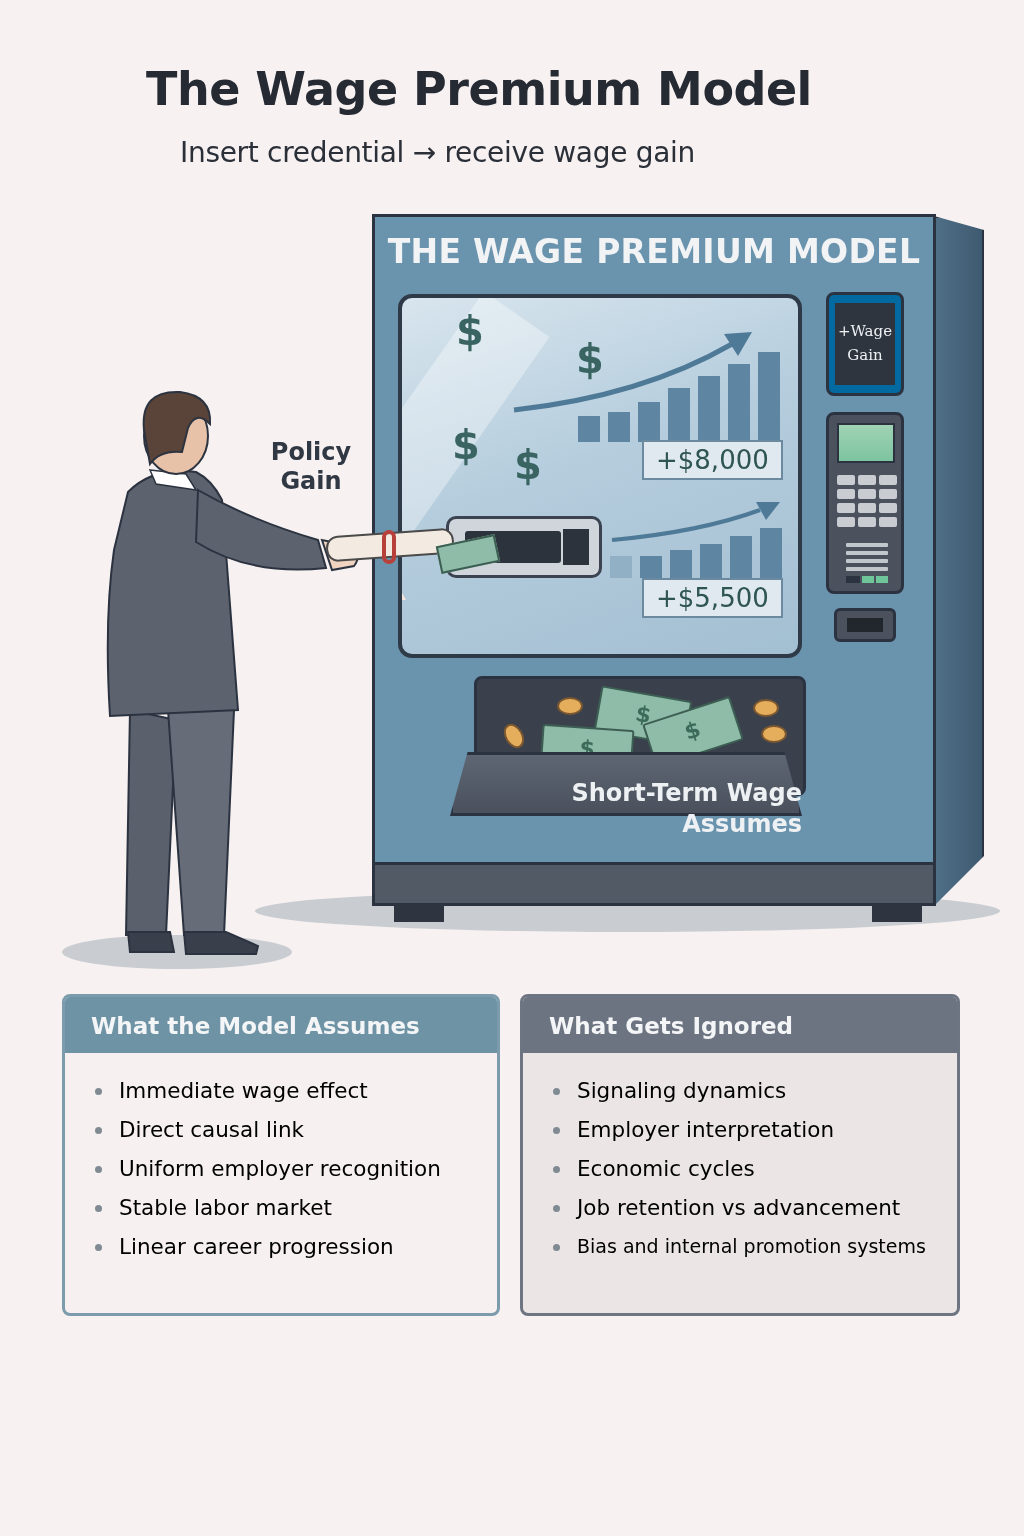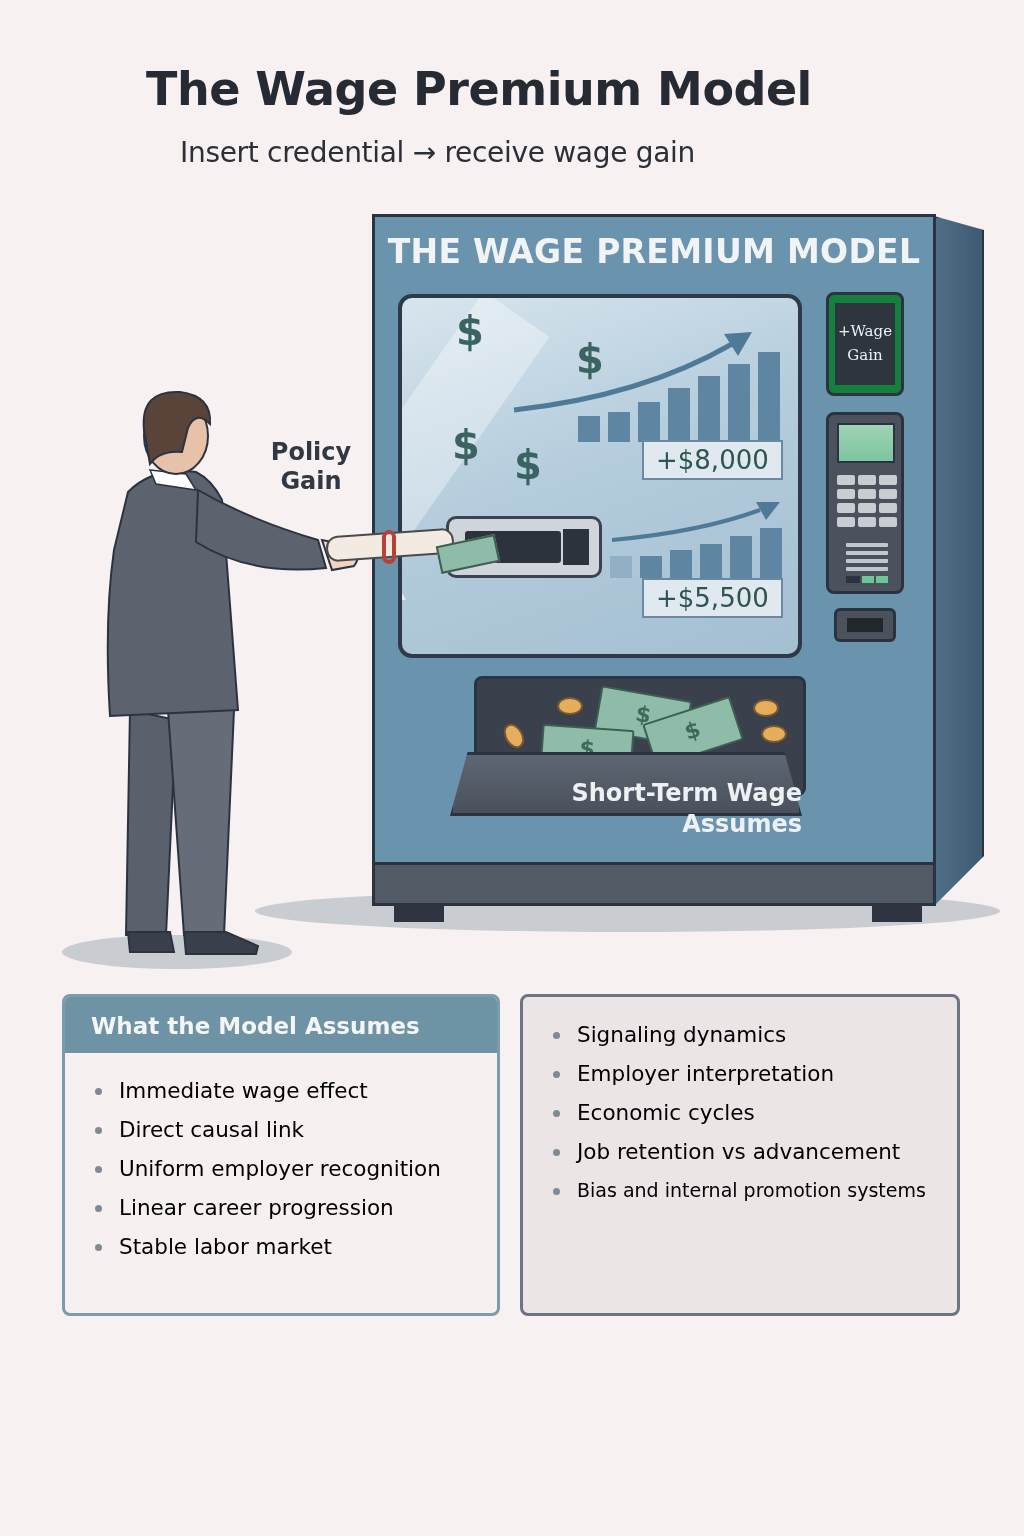--- a/index.html
+++ b/index.html
@@ -71,21 +71,21 @@
     font-size: 22px; font-weight: bold; color: #2e3b4a; line-height: 28px;
   }
   .up-arrow {
     position: absolute; left: -14px; top: 286px; width: 0; height: 0;
     border-left: 9px solid transparent; border-right: 9px solid transparent;
     border-bottom: 16px solid #f6e8dc;
   }
 
   .wage-screen {
     position: absolute; left: 826px; top: 292px; width: 78px; height: 104px;
-    background: #15803d; border: 3px solid #2c3340; border-radius: 8px;
+    background: #0369a1; border: 3px solid #2c3340; border-radius: 8px;
   }
   .wage-screen-inner {
     position: absolute; left: 6px; top: 8px; width: 60px; height: 82px;
     background: #2f353e; color: #eef1f4; font-family: "DejaVu Serif", serif;
     font-size: 15px; text-align: center; line-height: 24px; padding-top: 16px;
   }
   .keypad {
     position: absolute; left: 826px; top: 412px; width: 78px; height: 182px;
     background: #4b525d; border: 3px solid #2c3340; border-radius: 8px;
   }
@@ -290,26 +290,27 @@
 <div class="diploma"></div>
 <div class="ribbon"></div>
 <div class="inserted-bill"></div>
 
 <div class="panel panel-assumes">
   <div class="panel-header">What the Model Assumes</div>
   <ul class="panel-list">
     <li class="panel-item">Immediate wage effect</li>
     <li class="panel-item">Direct causal link</li>
     <li class="panel-item">Uniform employer recognition</li>
+    <li class="panel-item">Stable labor market</li>
     <li class="panel-item">Linear career progression</li>
-    <li class="panel-item">Stable labor market</li>
   </ul>
 </div>
 
 <div class="panel panel-ignored">
+  <div class="panel-header">What Gets Ignored</div>
   <ul class="panel-list">
     <li class="panel-item">Signaling dynamics</li>
     <li class="panel-item">Employer interpretation</li>
     <li class="panel-item">Economic cycles</li>
     <li class="panel-item">Job retention vs advancement</li>
     <li class="panel-item small">Bias and internal promotion systems</li>
   </ul>
 </div>
 
 </body></html>

